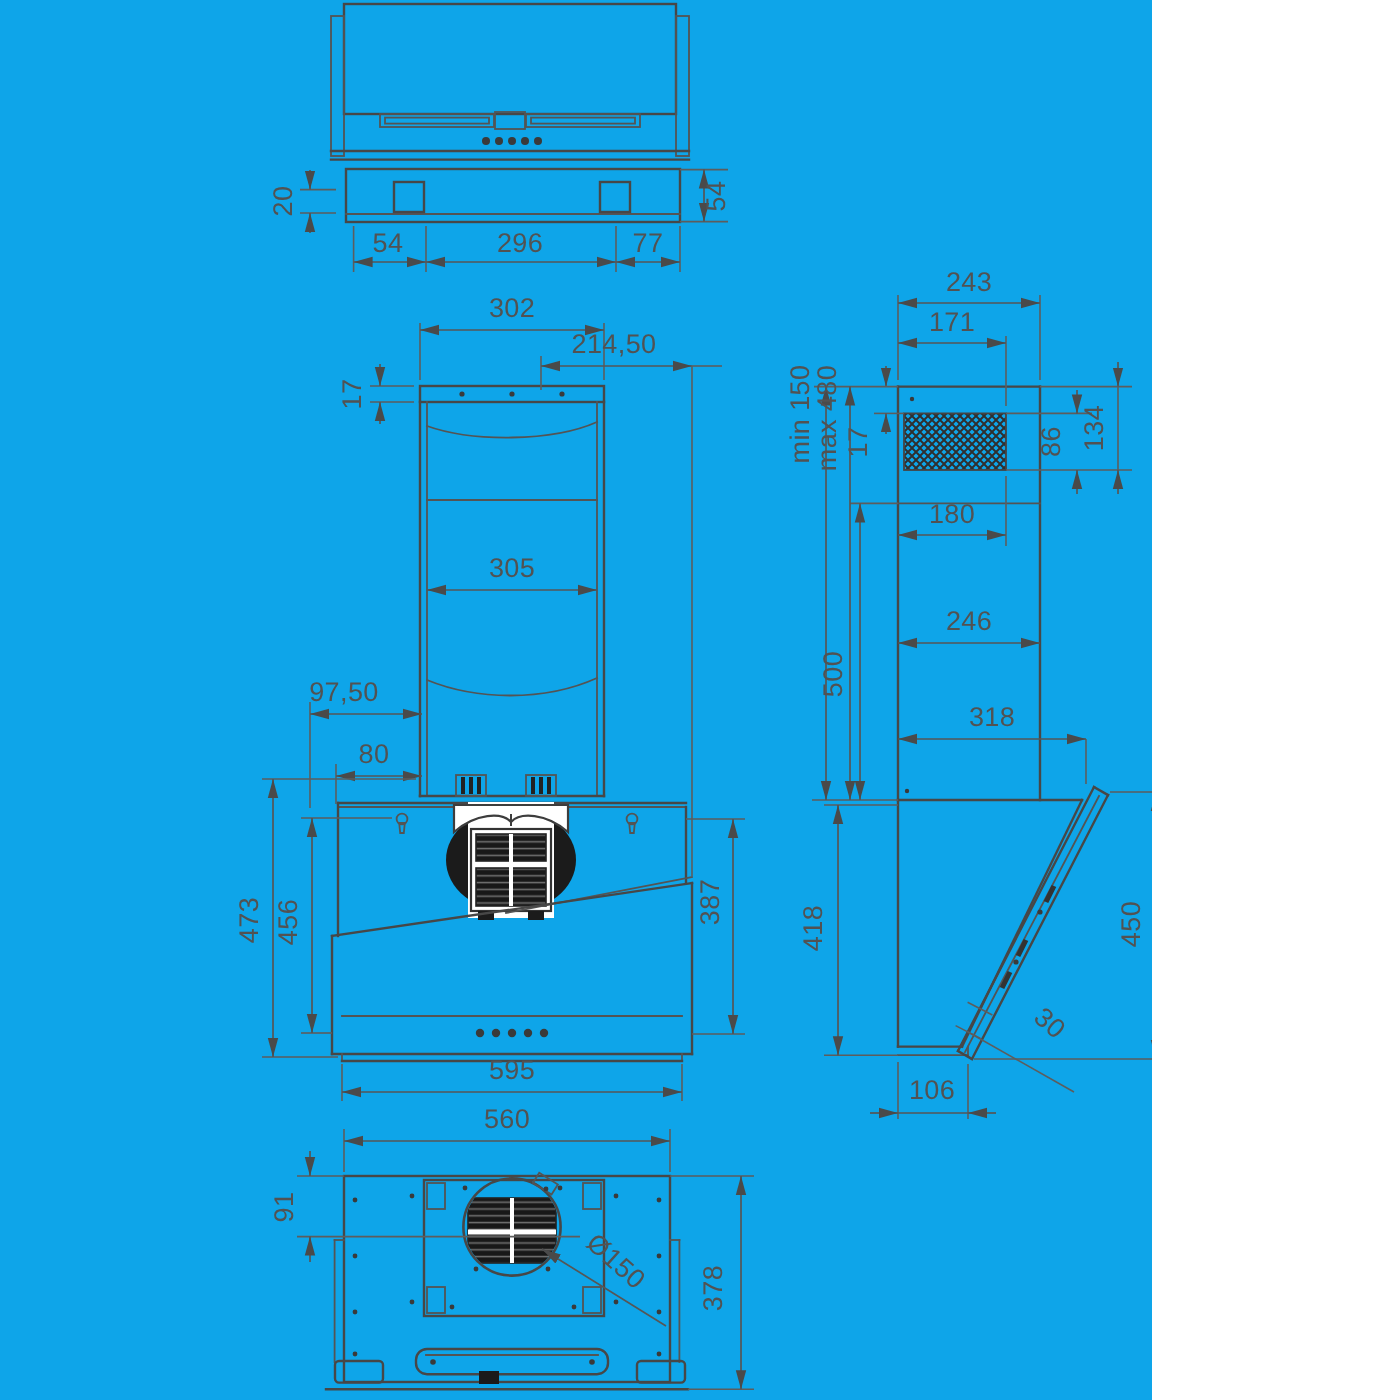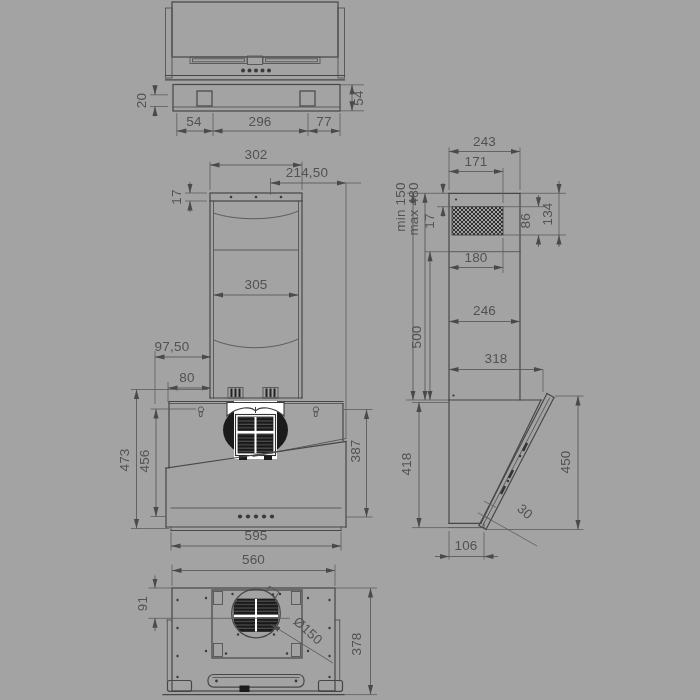--- a/index.html
+++ b/index.html
@@ -1,16 +1,16 @@
 <!DOCTYPE html>
 <html><head>
 <meta charset="utf-8">
 <style>
   html,body{margin:0;padding:0;background:#ffffff;}
-  .canvas{width:700px;height:700px;background:#a3a3a3;position:relative;overflow:hidden;
+  .canvas{width:576px;height:700px;background:#0ea5e9;position:relative;overflow:hidden;
           font-family:"Liberation Sans",sans-serif;}
   svg{display:block;}
   .ln   {stroke:#474747;stroke-width:1.2;fill:none;stroke-linecap:square;}
   .lnt  {stroke:#545454;stroke-width:0.9;fill:none;stroke-linecap:square;}
   .ext  {stroke:#5d5d5d;stroke-width:0.8;fill:none;}
   .dim  {stroke:#565656;stroke-width:0.85;fill:none;}
   .dk   {fill:#1b1b1b;stroke:none;}
   .dot  {fill:#3a3a3a;stroke:none;}
   .dtxt {font-family:"Liberation Sans",sans-serif;font-size:13.5px;fill:#525252;
          text-anchor:middle;letter-spacing:0.2px;}

